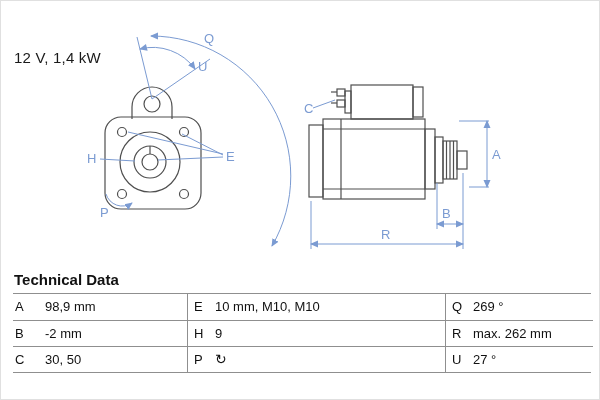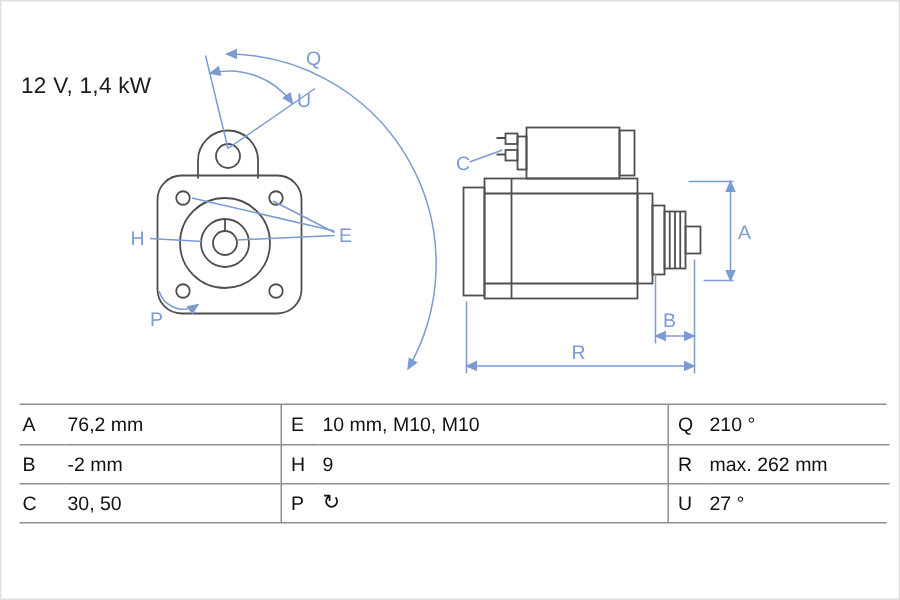--- a/index.html
+++ b/index.html
@@ -117,29 +117,30 @@
       <line x1="310" y1="200" x2="310" y2="248"></line>
       <line x1="310" y1="243" x2="462" y2="243" marker-start="url(#aS)" marker-end="url(#aE)"></line>
     </g>
     <text class="lbl" x="303" y="112">C</text>
     <text class="lbl" x="491" y="158">A</text>
     <text class="lbl" x="441" y="217">B</text>
     <text class="lbl" x="380" y="238">R</text>
   </svg>
 
   <div class="tech">
+    <div class="tech-heading">Technical Data</div>
     <div class="tbl">
 
       <div class="tr">
         <div class="cell">A</div>
-        <div class="cell">76,2 mm</div>
+        <div class="cell">98,9 mm</div>
         <div class="cell sep">E</div>
         <div class="cell">10 mm, M10, M10</div>
         <div class="cell sep">Q</div>
-        <div class="cell">210 °</div>
+        <div class="cell">269 °</div>
       </div>
 
       <div class="tr">
         <div class="cell">B</div>
         <div class="cell">-2 mm</div>
         <div class="cell sep">H</div>
         <div class="cell">9</div>
         <div class="cell sep">R</div>
         <div class="cell">max. 262 mm</div>
       </div>

